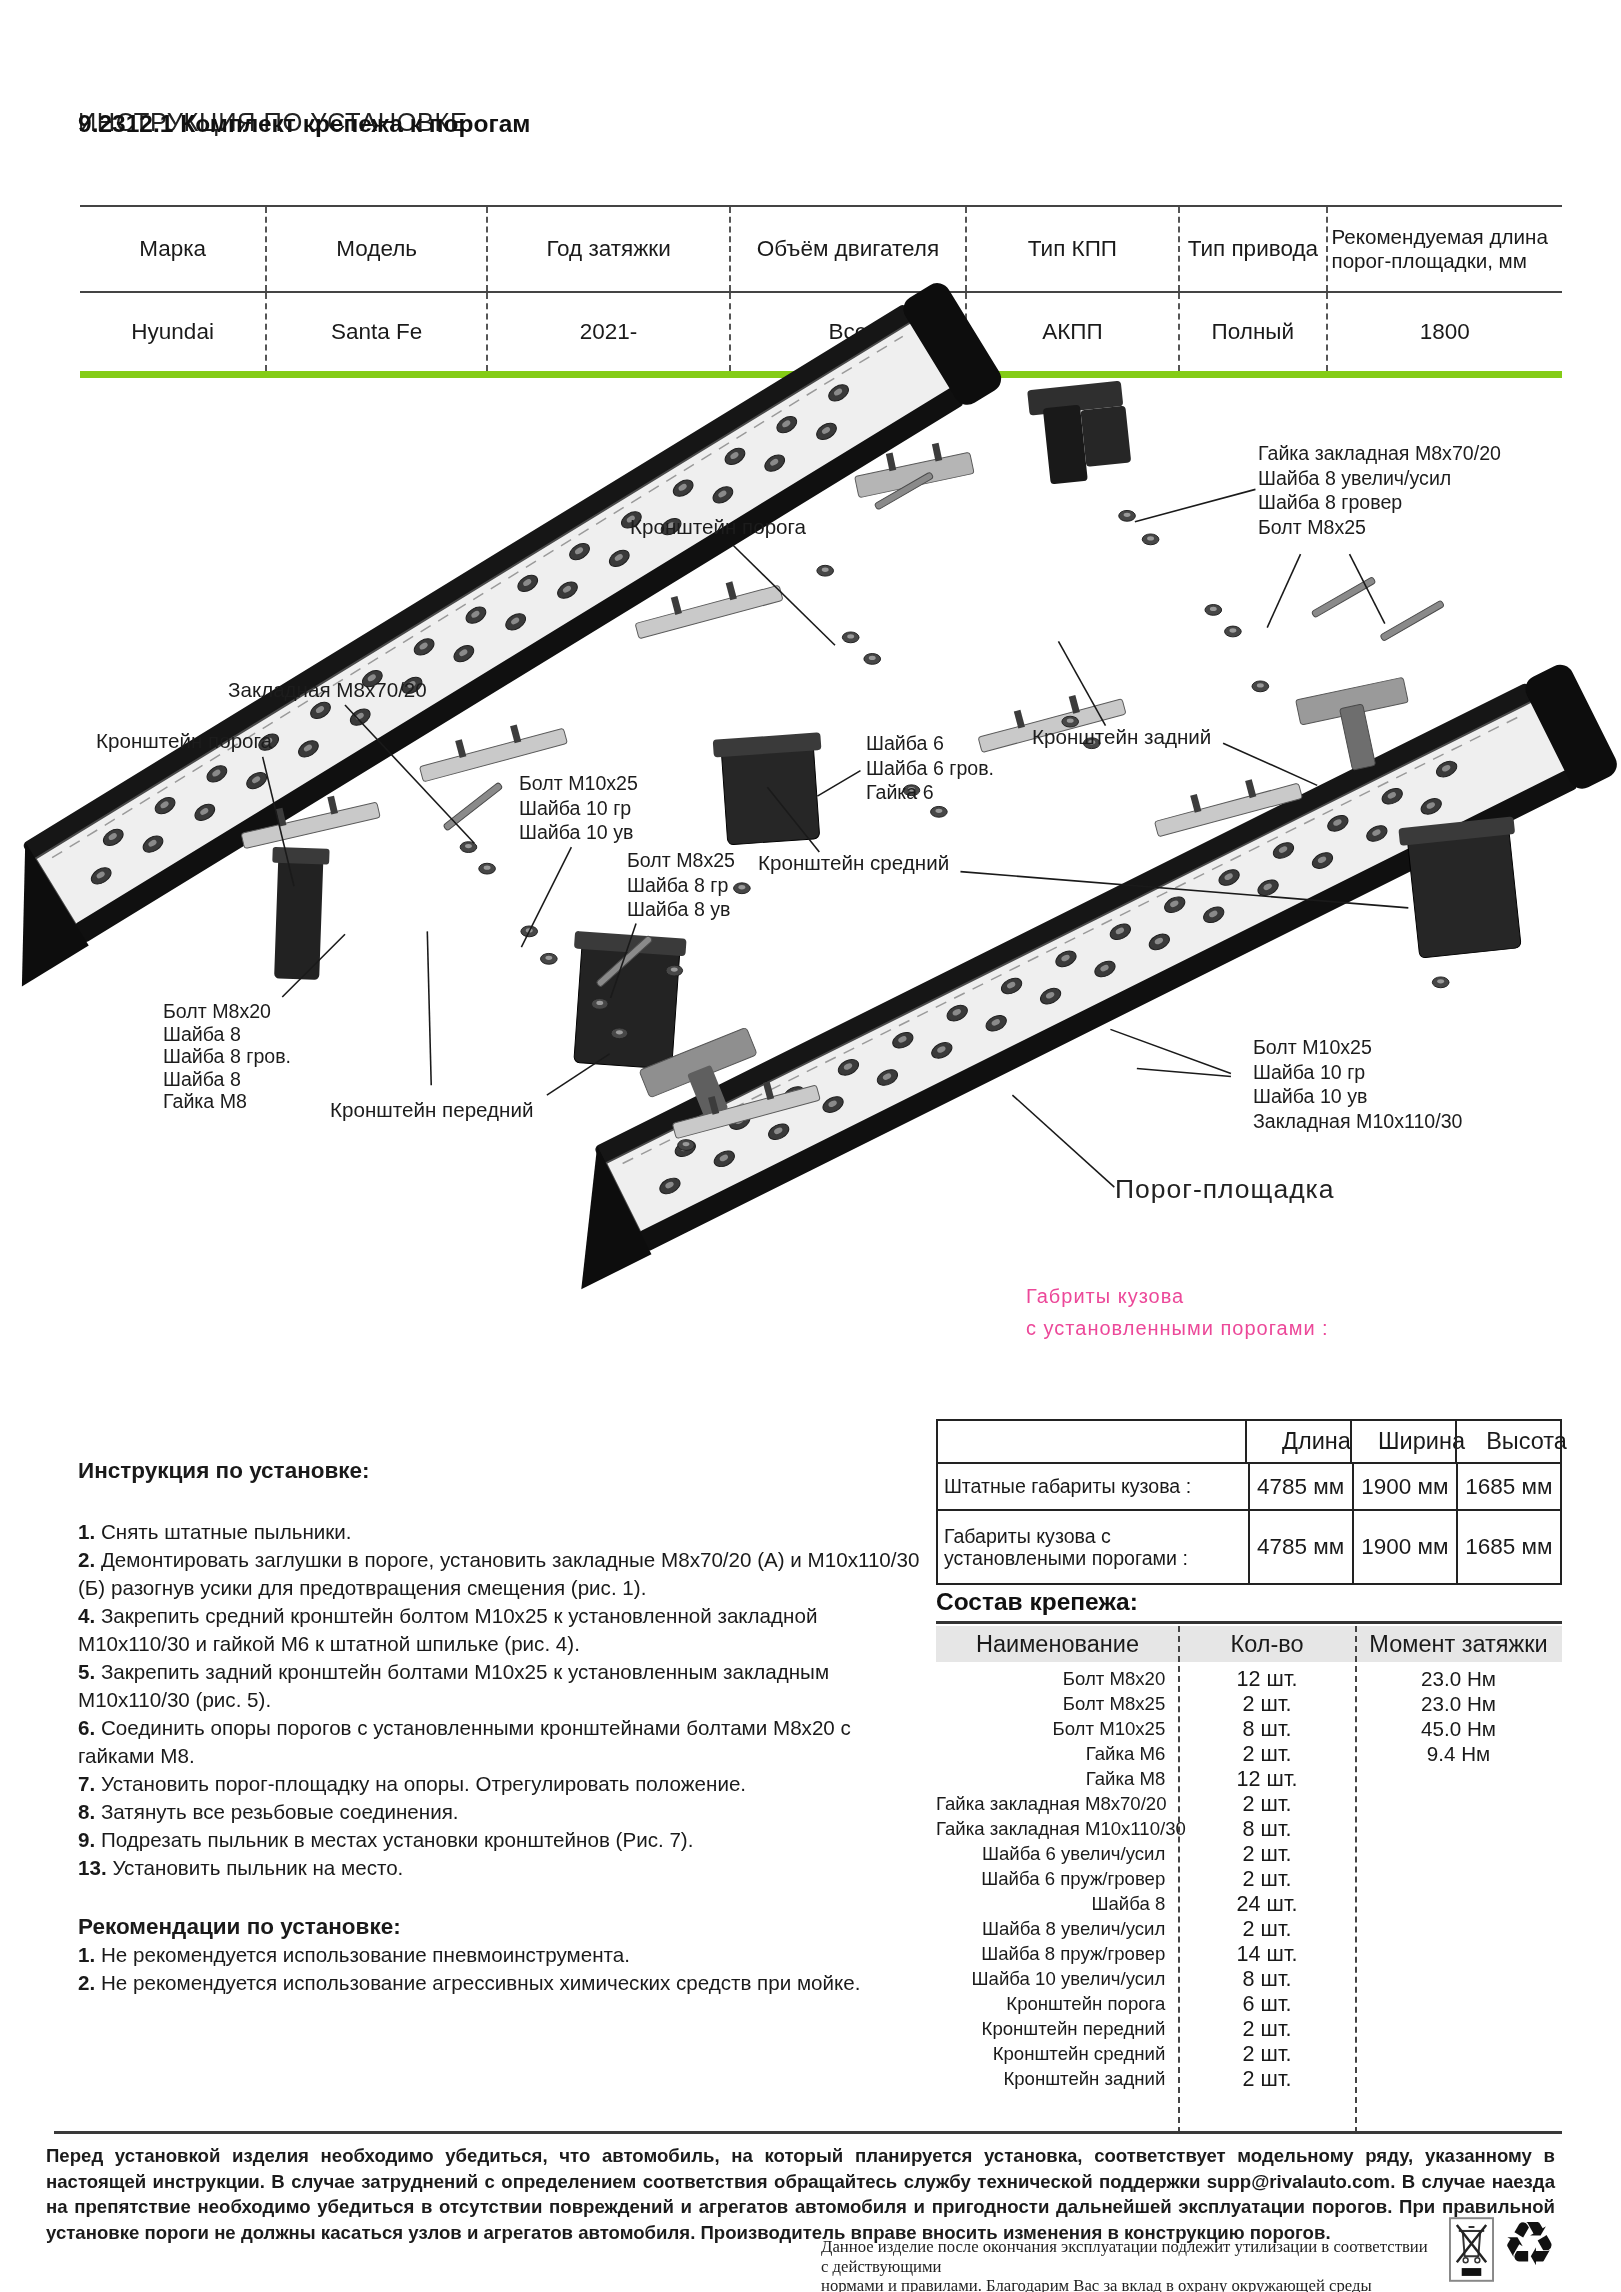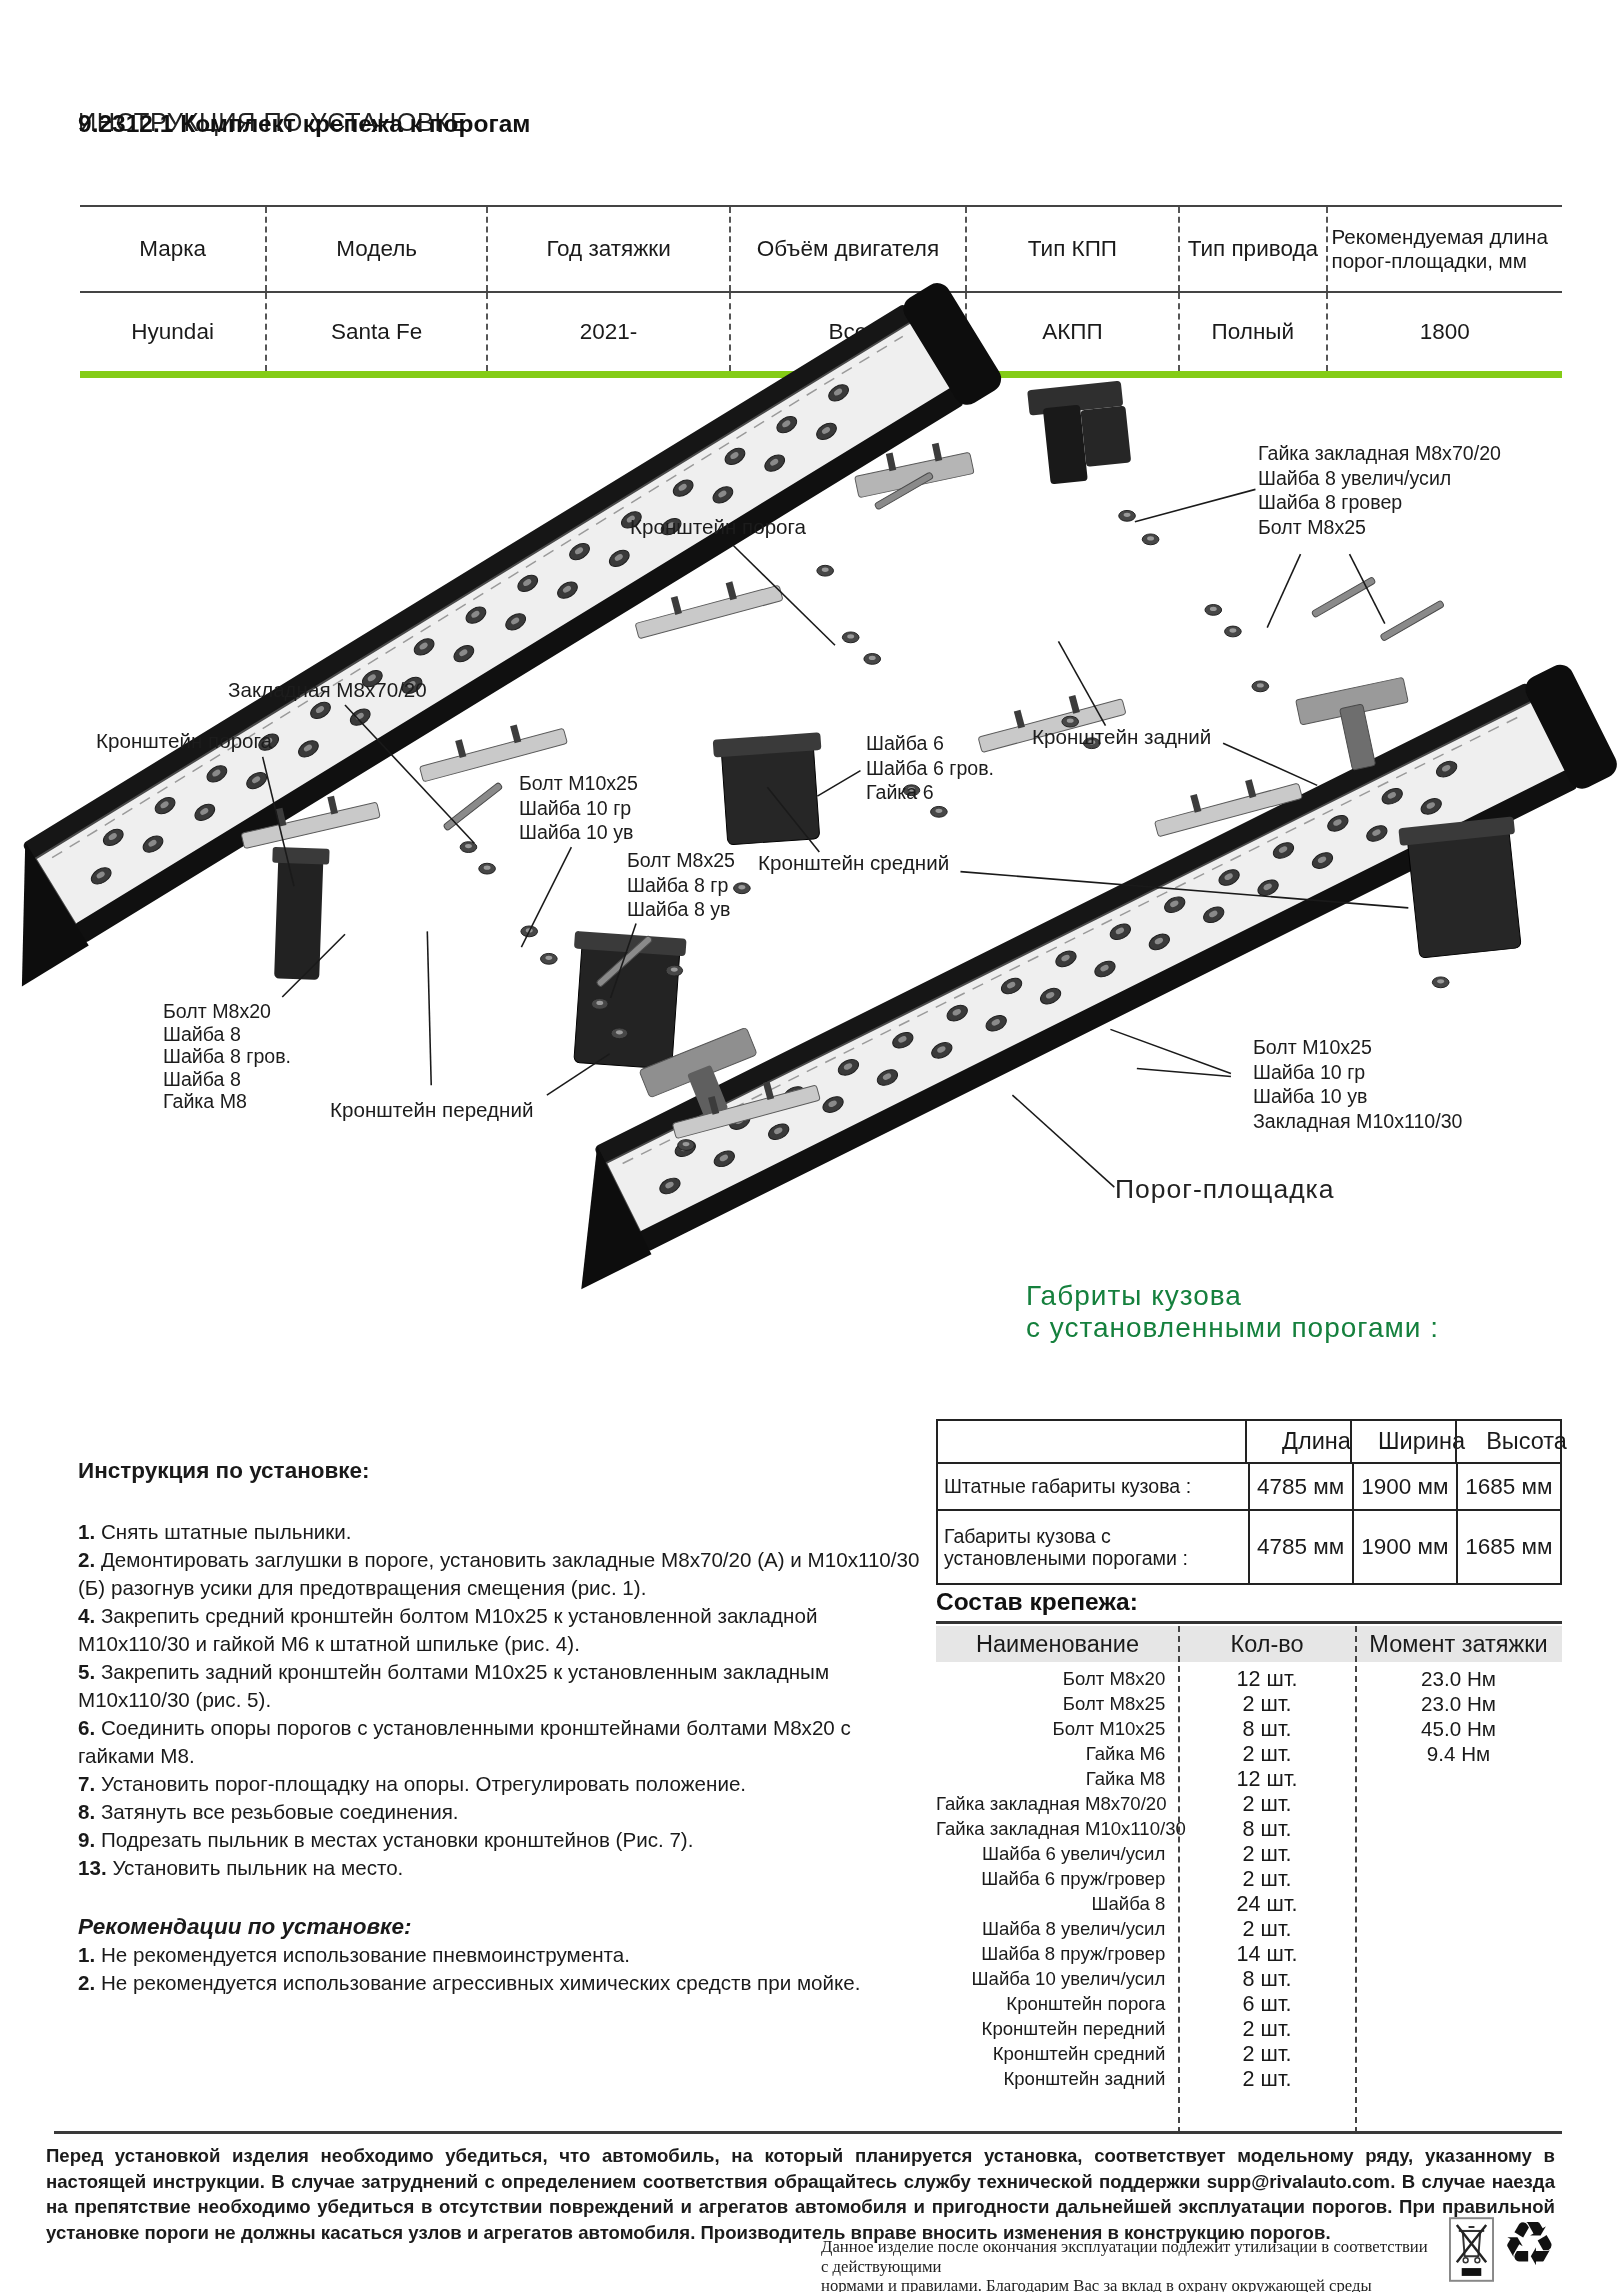--- a/index.html
+++ b/index.html
@@ -20,21 +20,21 @@
          font-size:22.5px;box-sizing:border-box;padding:0 5.9px;}
   .vcell+.vcell{border-left:2px dashed #555;}
   .vc0{width:12.5%;} .vc1{width:14.9%;} .vc2{width:16.4%;} .vc3{width:15.9%;}
   .vc4{width:14.4%;} .vc5{width:9.95%;} .vc6{width:15.95%;}
   .vcell.last-hdr{justify-content:flex-start;text-align:left;font-size:20.6px;line-height:24.5px;padding:0 3.9px;}
 
   
   .dlabel{position:absolute;font-size:20.6px;line-height:24.5px;white-space:nowrap;color:#1c1c1c;}
   .dgroup{position:absolute;font-size:19.6px;line-height:24.5px;white-space:nowrap;color:#1c1c1c;}
   .dbig{position:absolute;font-size:26.5px;letter-spacing:1px;color:#222;white-space:nowrap;}
-  .dims-head{position:absolute;font-size:28px;line-height:32px;letter-spacing:1px;color:#15803d;white-space:nowrap;}
+  .dims-head{position:absolute;font-size:20px;line-height:32px;letter-spacing:1px;color:#ec4899;white-space:nowrap;}
 
   
   .dims{left:936px;top:1419px;width:626px;border:2px solid #222;box-sizing:border-box;}
   .drow{display:flex;box-sizing:border-box;}
   .dcell{box-sizing:border-box;display:flex;align-items:center;}
   .dlab{width:312px;padding:2px 5.9px;font-size:19.6px;line-height:22.5px;}
   .dval{width:105px;justify-content:center;font-size:22.5px;}
   .dcell+.dcell{border-left:2px solid #222;}
   .drow+.drow{border-top:2px solid #222;}
   .dh{height:41px;} .dr1{height:47px;} .dr2{height:74px;}
@@ -564,21 +564,21 @@
     <div class="item"><b>1.</b> <span>Снять штатные пыльники.</span></div>
     <div class="item"><b>2.</b> <span>Демонтировать заглушки в пороге, установить закладные М8х70/20 (А) и М10х110/30 (Б) разогнув усики для предотвращения смещения (рис. 1).</span></div>
     <div class="item"><b>4.</b> <span>Закрепить средний кронштейн болтом М10х25 к установленной закладной М10х110/30 и гайкой М6 к штатной шпильке (рис. 4).</span></div>
     <div class="item"><b>5.</b> <span>Закрепить задний кронштейн болтами М10х25 к установленным закладным М10х110/30 (рис. 5).</span></div>
     <div class="item"><b>6.</b> <span>Соединить опоры порогов с установленными кронштейнами болтами М8х20 с гайками М8.</span></div>
     <div class="item"><b>7.</b> <span>Установить порог-площадку на опоры. Отрегулировать положение.</span></div>
     <div class="item"><b>8.</b> <span>Затянуть все резьбовые соединения.</span></div>
     <div class="item"><b>9.</b> <span>Подрезать пыльник в местах установки кронштейнов (Рис. 7).</span></div>
     <div class="item"><b>13.</b> <span>Установить пыльник на место.</span></div>
     <div class="rec-gap"></div>
-    <div class="head" style="margin-bottom:0;font-style:italic;">Рекомендации по установке:</div>
+    <div class="head" style="margin-bottom:0;">Рекомендации по установке:</div>
     <div class="item"><b>1.</b> <span>Не рекомендуется использование пневмоинструмента.</span></div>
     <div class="item"><b>2.</b> <span>Не рекомендуется использование агрессивных химических средств при мойке.</span></div>
   </div>
 
   <div class="abs fw-line"></div>
   <div class="abs fwarn">Перед установкой изделия необходимо убедиться, что автомобиль, на который планируется установка, соответствует модельному ряду, указанному в настоящей инструкции. В случае затруднений с определением соответствия обращайтесь службу технической поддержки supp@rivalauto.com. В случае наезда на препятствие необходимо убедиться в отсутствии повреждений и агрегатов автомобиля и пригодности дальнейшей эксплуатации порогов. При правильной установке пороги не должны касаться узлов и агрегатов автомобиля. Производитель вправе вносить изменения в конструкцию порогов.</div>
 
   <div class="abs recycle-note">
     <div>Данное изделие после окончания эксплуатации подлежит утилизации в соответствии с действующими</div>
     <div>нормами и правилами. Благодарим Вас за вклад в охрану окружающей среды</div>

